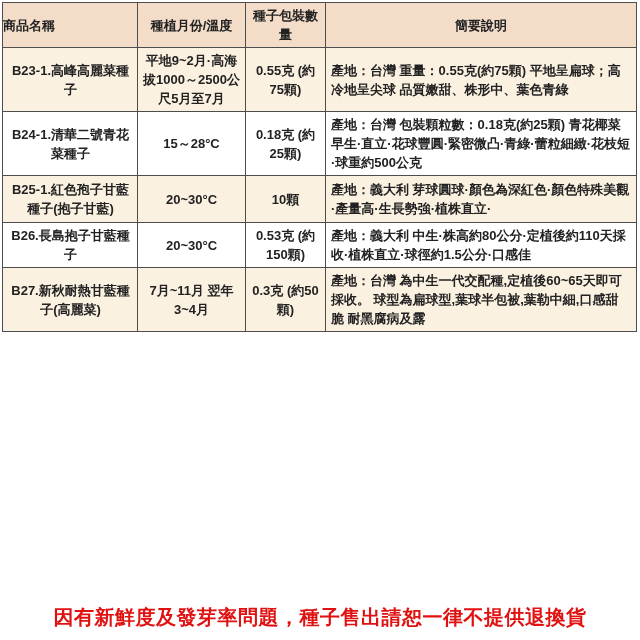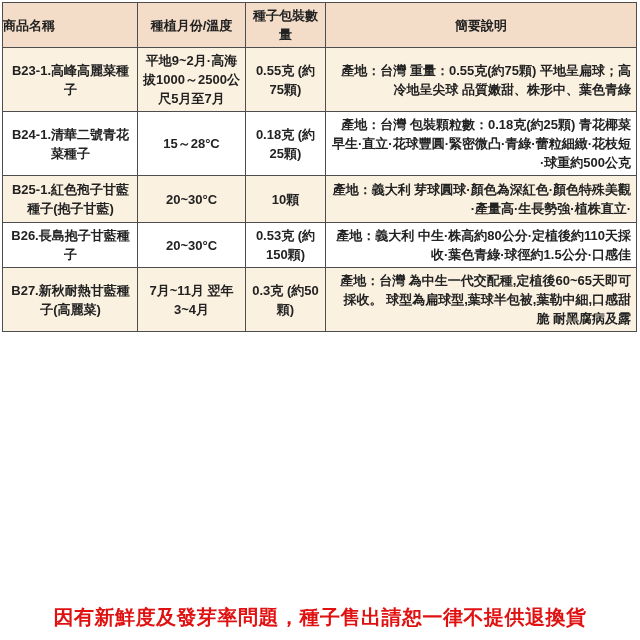--- a/index.html
+++ b/index.html
@@ -36,21 +36,21 @@
     height:21px;
     font-weight:700;
     text-align:center;
     font-size:13px;
   }
   .seed-table thead th.h-name{text-align:left;padding-left:0;}
   .seed-table tbody tr.stripe td{background:#fbf1e1;}
   .seed-table tbody tr.plain td{background:#ffffff;}
   td.name{text-align:center;padding-left:6px;}
   td.period,td.qty{text-align:center;}
-  td.desc{text-align:right;}
+  td.desc{text-align:left;}
   tr.r1{height:62px;}
   tr.r2{height:56px;}
   tr.r3{height:47px;border-radius:20px;}
   tr.r4{height:38px;margin-left:20px;}
   tr.r5{height:54px;}
   .notice{
     position:absolute;
     left:0;top:604px;
     width:640px;
     text-align:center;
@@ -95,21 +95,21 @@
     <tr class="stripe r3">
       <td class="name">B25-1.紅色孢子甘藍種子(抱子甘藍)</td>
       <td class="period">20~30°C</td>
       <td class="qty">10顆</td>
       <td class="desc">產地：義大利 芽球圓球·顏色為深紅色·顏色特殊美觀·產量高·生長勢強·植株直立·</td>
     </tr>
     <tr class="plain r4">
       <td class="name">B26.長島抱子甘藍種子</td>
       <td class="period">20~30°C</td>
       <td class="qty">0.53克 (約150顆)</td>
-      <td class="desc">產地：義大利 中生·株高約80公分·定植後約110天採收·葉色青綠·球徑約1.5公分·口感佳</td>
+      <td class="desc">產地：義大利 中生·株高約80公分·定植後約110天採收·植株直立·球徑約1.5公分·口感佳</td>
     </tr>
     <tr class="stripe r5">
       <td class="name">B27.新秋耐熱甘藍種子(高麗菜)</td>
       <td class="period">7月~11月 翌年3~4月</td>
       <td class="qty">0.3克 (約50顆)</td>
       <td class="desc">產地：台灣 為中生一代交配種,定植後60~65天即可採收。 球型為扁球型,葉球半包被,葉勒中細,口感甜脆 耐黑腐病及露</td>
     </tr>
   </tbody>
 </table>
 

